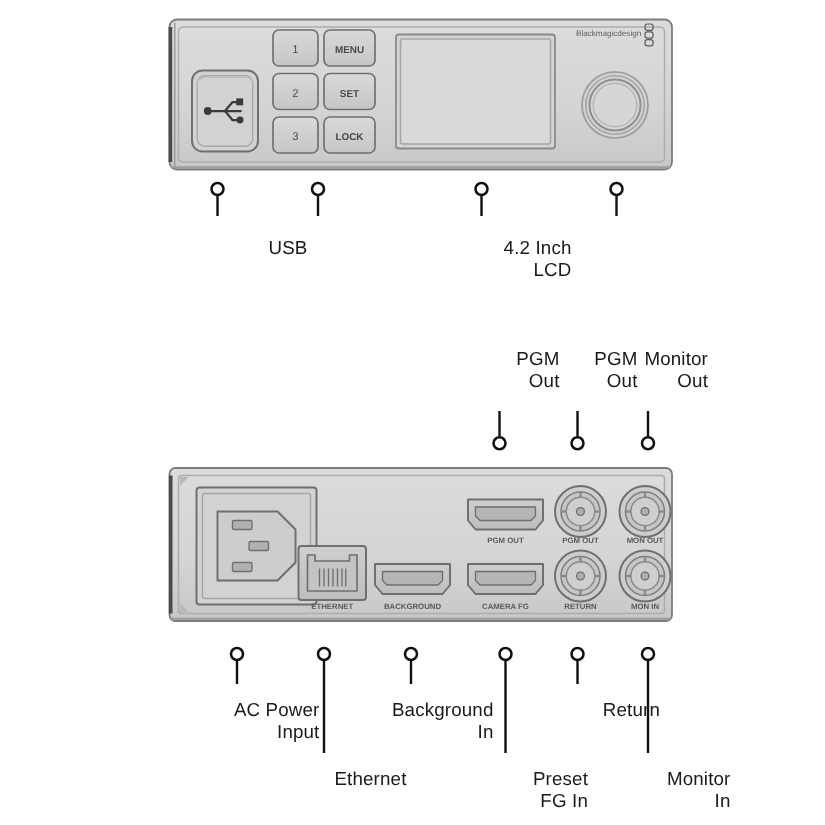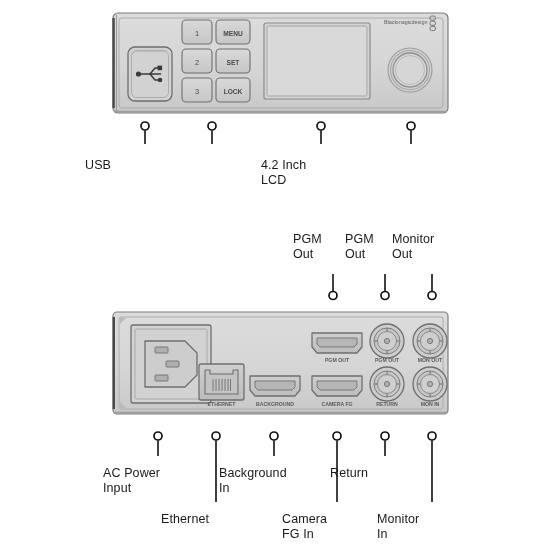--- a/index.html
+++ b/index.html
@@ -15,21 +15,21 @@
     overflow: hidden;
   }
   #stage {
     position: absolute;
     left: 0; top: 0;
     width: 550px;
     height: 550px;
   }
   .label {
     position: absolute;
-    text-align: left;
+    text-align: right;
     font-size: 12.5px;
     color: #1a1a1a;
     line-height: 15px;
     white-space: pre-line;
     letter-spacing: 0.1px;
   }
   svg { display: block; }
 </style>
 </head>
 <body>
@@ -293,19 +293,19 @@
   <div class="label" style="left:345px; top:232px; width:80px;">PGM
 Out</div>
   <div class="label" style="left:392px; top:232px; width:80px;">Monitor
 Out</div>
 
   <div class="label" style="left:103px; top:466px; width:110px;">AC Power
 Input</div>
   <div class="label" style="left:161px; top:512px; width:110px;">Ethernet</div>
   <div class="label" style="left:219px; top:466px; width:110px;">Background
 In</div>
-  <div class="label" style="left:282px; top:512px; width:110px;">Camera
+  <div class="label" style="left:282px; top:512px; width:110px;">Preset
 FG In</div>
   <div class="label" style="left:330px; top:466px; width:110px;">Return</div>
   <div class="label" style="left:377px; top:512px; width:110px;">Monitor
 In</div>
 
 </div>
 
 </body></html>

